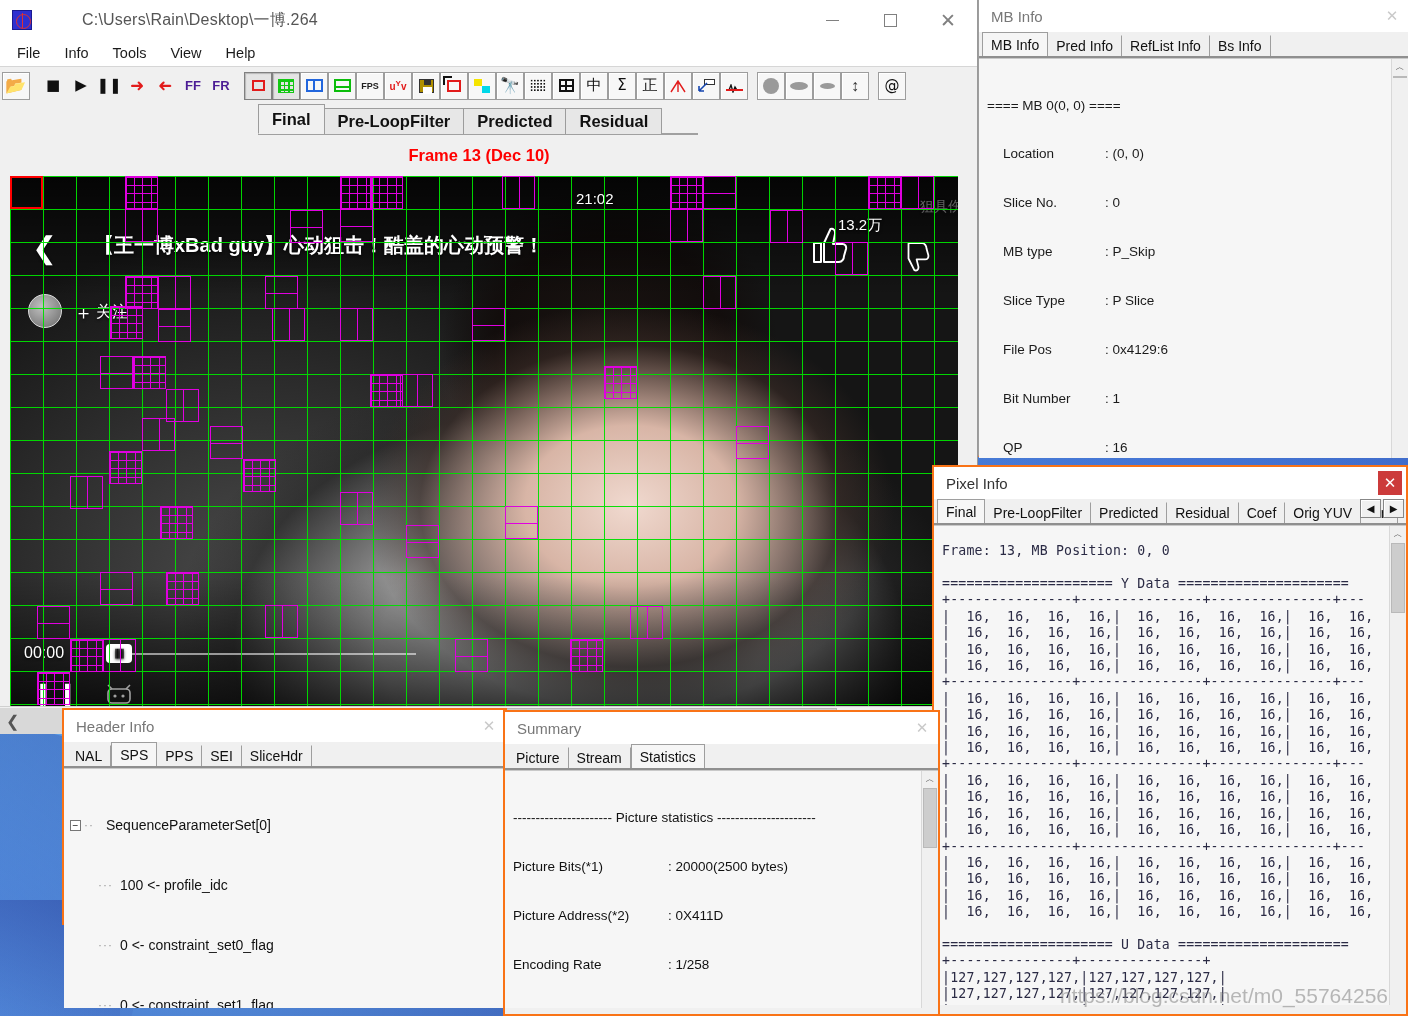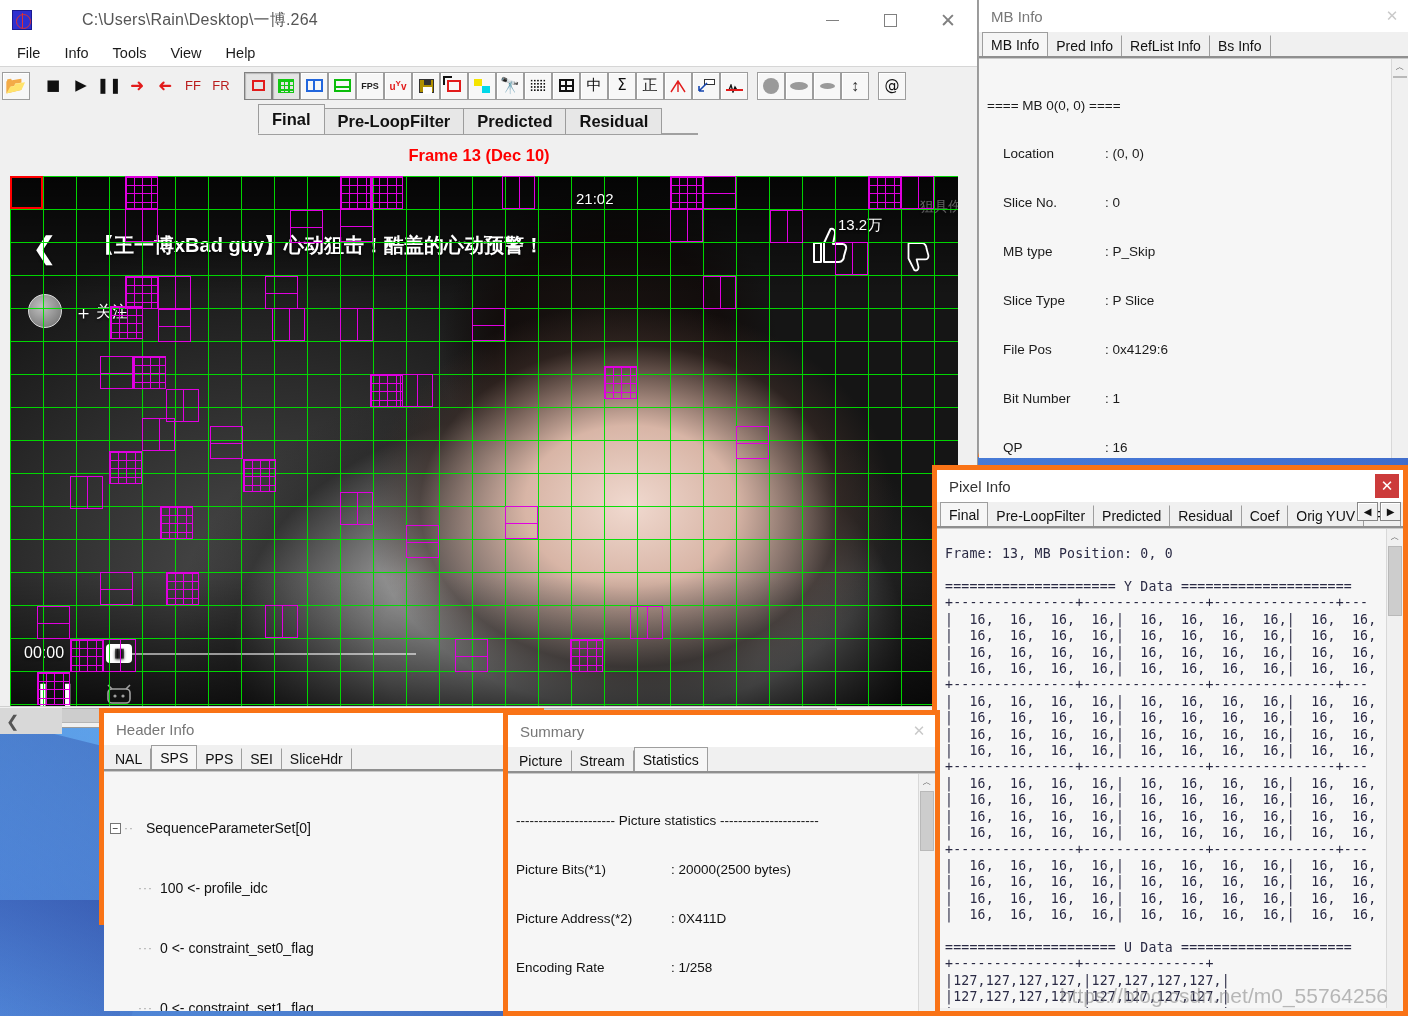--- a/index.html
+++ b/index.html
@@ -80,21 +80,21 @@
   .tbtn {
     width: 28px; height: 28px; margin: 0 0px;
     background: #f0f0f0; border: 1px solid transparent;
     display: flex; align-items: center; justify-content: center;
     position: relative;
   }
   .tbtn.raised { border: 1px solid #9d9d9d; background: #f7f7f7;
                  box-shadow: inset 1px 1px 0 #fff; }
   .tbtn.sunken { border: 1px solid #808080; background: #e4e4e4;
                  box-shadow: inset 1px 1px 1px rgba(0,0,0,.2); }
-  .tb-label { font-size: 13px; font-weight: normal; color: #b91c1c; font-family:"Liberation Sans",sans-serif;}
+  .tb-label { font-size: 13px; font-weight: bold; color: #4c1d95; font-family:"Liberation Sans",sans-serif;}
   .tb-label.sm { font-size: 9px; color: #222; font-weight: bold; }
   .tb-glyph { font-size: 15px; color: #111; line-height: 1; font-family: "DejaVu Sans", sans-serif;}
   .tb-glyph.red { color: #e21b1b; font-size: 17px; }
 
   
   .ico-square-red { width: 13px; height: 11px; border: 2px solid #e21b1b; }
   .ico-grid-green { width: 16px; height: 14px;
     background:
       repeating-linear-gradient(to right, #14c814 0 1.5px, transparent 1.5px 4.5px),
       repeating-linear-gradient(to bottom, #14c814 0 1.5px, transparent 1.5px 4.5px);
@@ -224,21 +224,21 @@
   
   .vscroll-h {
     position: absolute; left: 0; top: 706px; width: 958px; height: 17px;
     background: #f0f0f0; border-top: 1px solid #d0d0d0; display: flex; align-items: center;
   }
   .vscroll-arrow { width: 17px; height: 17px; display:flex; align-items:center; justify-content:center;
                    font-size: 10px; color: #4d4d4d; background:#f0f0f0;}
   .vscroll-thumb { height: 15px; background: #cdcdcd; border: 1px solid #b5b5b5; }
 
   
-  .panel { position: absolute; background: #f0f0f0; border: 5px solid #f97316; }
+  .panel { position: absolute; background: #f0f0f0; border: 2px solid #f97316; }
   .panel-title {
     height: 32px; background: #fff; display: flex; align-items: center;
     padding-left: 12px; font-size: 15px; color: #777;
     position: relative;
   }
   .panel-close {
     position: absolute; right: 4px; top: 4px; width: 24px; height: 24px;
     display: flex; align-items:center; justify-content:center;
     color: #c9c9c9; font-size: 15px; font-family:"DejaVu Sans",sans-serif;
   }
@@ -285,21 +285,21 @@
     font-family: "DejaVu Sans Mono", "Liberation Mono", monospace;
     font-size: 13.2px; line-height: 16.4px; color: #2a2a44;
     padding: 4px 0 0 8px; white-space: pre; letter-spacing: .2px;
   }
   .tab-scroll-btns { position: absolute; right: 2px; top: 0px; display: flex; }
   .tsb { width: 21px; height: 19px; background: #f0f0f0; border: 1px solid #878787;
          display:flex; align-items:center; justify-content:center; font-size: 10px; color:#111;
          box-shadow: inset 1px 1px 0 #fff; margin-left: 2px;}
 
   
-  #header-info-panel { left: 62px; top: 708px; width: 445px; height: 217px; margin-left: 37px; }
+  #header-info-panel { left: 62px; top: 708px; width: 445px; height: 217px; }
   #header-info-panel .panel-body { height: 240px; }
   .tree-text {
     font-family: "Liberation Sans", sans-serif; font-size: 14px; color: #111;
     padding: 6px 0 0 6px; line-height: 20px; white-space: pre;
   }
   .tree-row { display: flex; align-items: center; height: 20px; }
   .tree-box {
     width: 11px; height: 11px; border: 1px solid #767676; background: #fff;
     display:flex; align-items:center; justify-content:center;
     font-size: 10px; line-height: 9px; color: #111; margin-right: 3px; flex: 0 0 auto;

